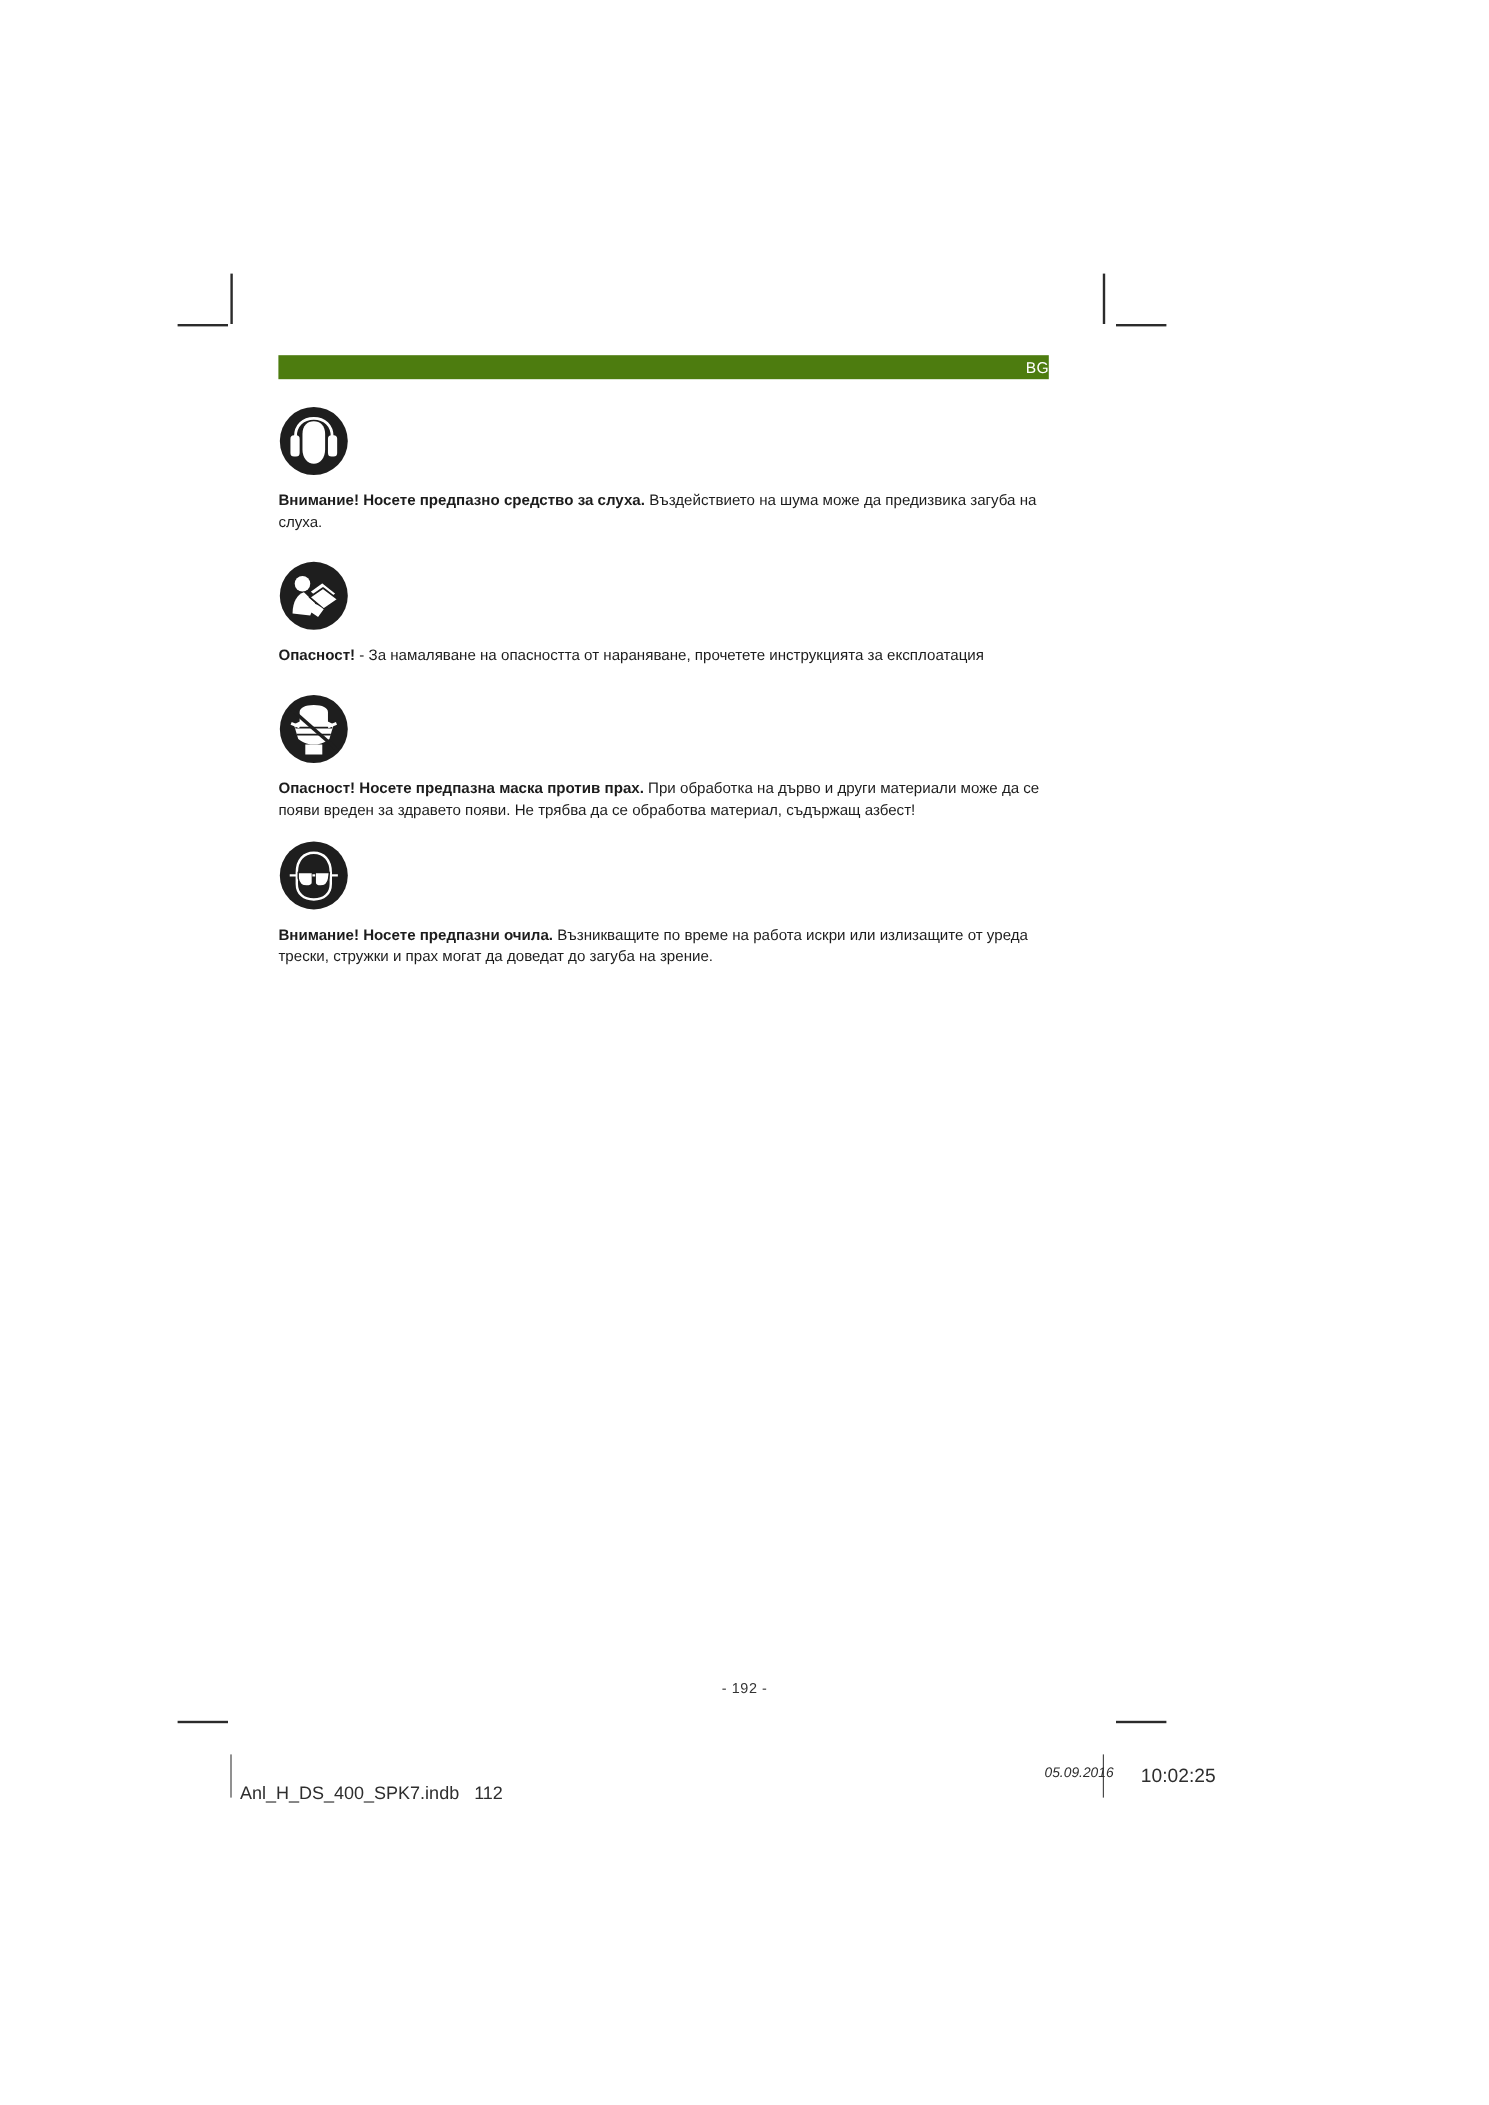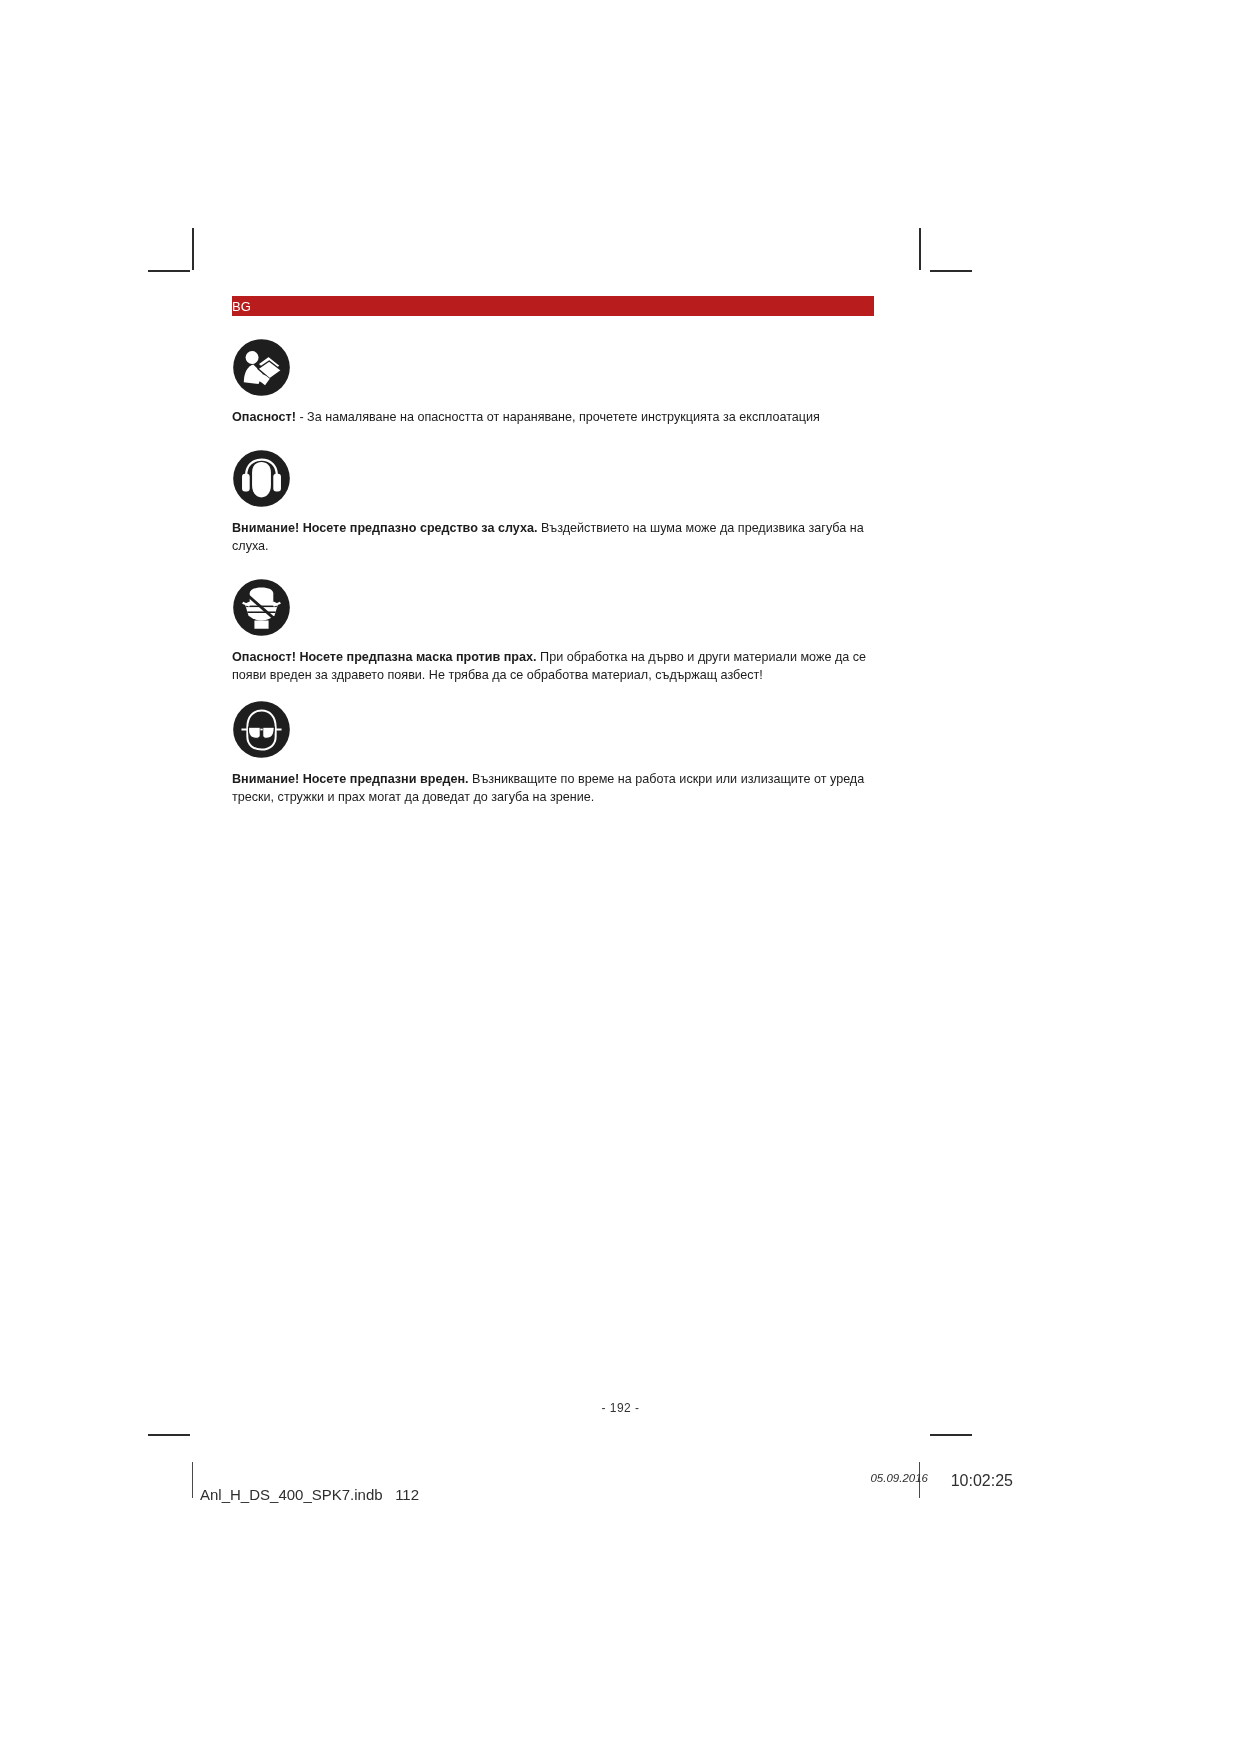--- a/index.html
+++ b/index.html
@@ -38,24 +38,24 @@
   
   .page {
     position: absolute;
     left: 232px;
     top: 296px;
     width: 642px;
   }
 
   .lang-bar {
     height: 20px;
-    background: #b91c1c;
+    background: #4d7c0f;
     display: flex;
     align-items: center;
-    justify-content: flex-start;
+    justify-content: flex-end;
   }
   .lang-bar .lang-label {
     color: #ffffff;
     font-size: 13px;
     letter-spacing: 0.2px;
     line-height: 1;
   }
 
   
   .warning-block {
@@ -155,41 +155,41 @@
 
 <div class="page">
 
   <div class="lang-bar">
     <span class="lang-label">BG</span>
   </div>
 
   <div class="warning-block">
     <svg class="pictogram" viewBox="0 0 100 100">
       <circle cx="50" cy="50" r="48" fill="#1e1e1e"></circle>
+      <path d="M24 44 C24 28 35 18 50 18 C65 18 76 28 76 44" fill="none" stroke="#ffffff" stroke-width="4"></path>
+      <rect x="17" y="42" width="13" height="30" rx="5" fill="#ffffff"></rect>
+      <rect x="70" y="42" width="13" height="30" rx="5" fill="#ffffff"></rect>
+      <path d="M34 40 C34 28 41 22 50 22 C59 22 66 28 66 40 L66 62 C66 74 59 82 50 82 C41 82 34 74 34 62 Z" fill="#ffffff"></path>
+    </svg>
+    <div class="warning-text">
+      <span class="lead">Внимание! Носете предпазно средство за слуха.</span><span> Въздействието на шума може да предизвика загуба на слуха.</span>
+    </div>
+  </div>
+
+  <div class="warning-block">
+    <svg class="pictogram" viewBox="0 0 100 100">
+      <circle cx="50" cy="50" r="48" fill="#1e1e1e"></circle>
       <circle cx="34" cy="33" r="11" fill="#ffffff"></circle>
       <path d="M20 75 C20 58 27 48 36 45 L52 60 L45 78 Z" fill="#ffffff"></path>
       <path d="M44 44 L62 31 L82 47 L63 61 Z" fill="#ffffff" stroke="#1e1e1e" stroke-width="2.4" stroke-linejoin="round"></path>
       <path d="M44 52 L63 39 L84 55 L64 69 Z" fill="#ffffff" stroke="#1e1e1e" stroke-width="2.4" stroke-linejoin="round"></path>
       <path d="M38 60 C46 58 56 62 64 69 L56 80 C48 74 42 70 36 70 Z" fill="#ffffff"></path>
     </svg>
     <div class="warning-text">
       <span class="lead">Опасност!</span><span> - За намаляване на опасността от нараняване, прочетете инструкцията за експлоатация</span>
-    </div>
-  </div>
-
-  <div class="warning-block">
-    <svg class="pictogram" viewBox="0 0 100 100">
-      <circle cx="50" cy="50" r="48" fill="#1e1e1e"></circle>
-      <path d="M24 44 C24 28 35 18 50 18 C65 18 76 28 76 44" fill="none" stroke="#ffffff" stroke-width="4"></path>
-      <rect x="17" y="42" width="13" height="30" rx="5" fill="#ffffff"></rect>
-      <rect x="70" y="42" width="13" height="30" rx="5" fill="#ffffff"></rect>
-      <path d="M34 40 C34 28 41 22 50 22 C59 22 66 28 66 40 L66 62 C66 74 59 82 50 82 C41 82 34 74 34 62 Z" fill="#ffffff"></path>
-    </svg>
-    <div class="warning-text">
-      <span class="lead">Внимание! Носете предпазно средство за слуха.</span><span> Въздействието на шума може да предизвика загуба на слуха.</span>
     </div>
   </div>
 
   <div class="warning-block">
     <svg class="pictogram" viewBox="0 0 100 100">
       <circle cx="50" cy="50" r="48" fill="#1e1e1e"></circle>
       <path d="M30 26 C30 20 38 16 50 16 C62 16 70 20 70 26 L70 40 L30 40 Z" fill="#ffffff"></path>
       <path d="M22 44 C30 38 42 36 50 36 C58 36 70 38 78 44 L72 64 C64 70 56 72 50 72 C44 72 36 70 28 64 Z" fill="#ffffff"></path>
       <path d="M24 48 L76 48" stroke="#1e1e1e" stroke-width="2.6"></path>
       <path d="M26 58 L74 58" stroke="#1e1e1e" stroke-width="2.6"></path>
@@ -207,21 +207,21 @@
     <svg class="pictogram" viewBox="0 0 100 100">
       <circle cx="50" cy="50" r="48" fill="#1e1e1e"></circle>
       <path d="M26 46 C26 28 36 18 50 18 C64 18 74 28 74 46 L74 62 C74 76 64 84 50 84 C36 84 26 76 26 62 Z" fill="none" stroke="#ffffff" stroke-width="3.4"></path>
       <path d="M16 50 L26 50" stroke="#ffffff" stroke-width="3.4"></path>
       <path d="M74 50 L84 50" stroke="#ffffff" stroke-width="3.4"></path>
       <path d="M28 46 L48 46 L48 60 C48 63 45 65 40 65 C33 65 29 61 28 54 Z" fill="#ffffff" stroke="#1e1e1e" stroke-width="2"></path>
       <path d="M52 46 L72 46 L71 54 C70 61 66 65 59 65 C54 65 52 63 52 60 Z" fill="#ffffff" stroke="#1e1e1e" stroke-width="2"></path>
       <path d="M48 50 L52 50" stroke="#ffffff" stroke-width="3"></path>
     </svg>
     <div class="warning-text">
-      <span class="lead">Внимание! Носете предпазни вреден.</span><span> Възникващите по време на работа искри или излизащите от уреда трески, стружки и прах могат да доведат до загуба на зрение.</span>
+      <span class="lead">Внимание! Носете предпазни очила.</span><span> Възникващите по време на работа искри или излизащите от уреда трески, стружки и прах могат да доведат до загуба на зрение.</span>
     </div>
   </div>
 
 </div>
 
 <div class="page-number-wrap">
   <span>- 192 -</span>
 </div>
 
 <div class="imprint">

